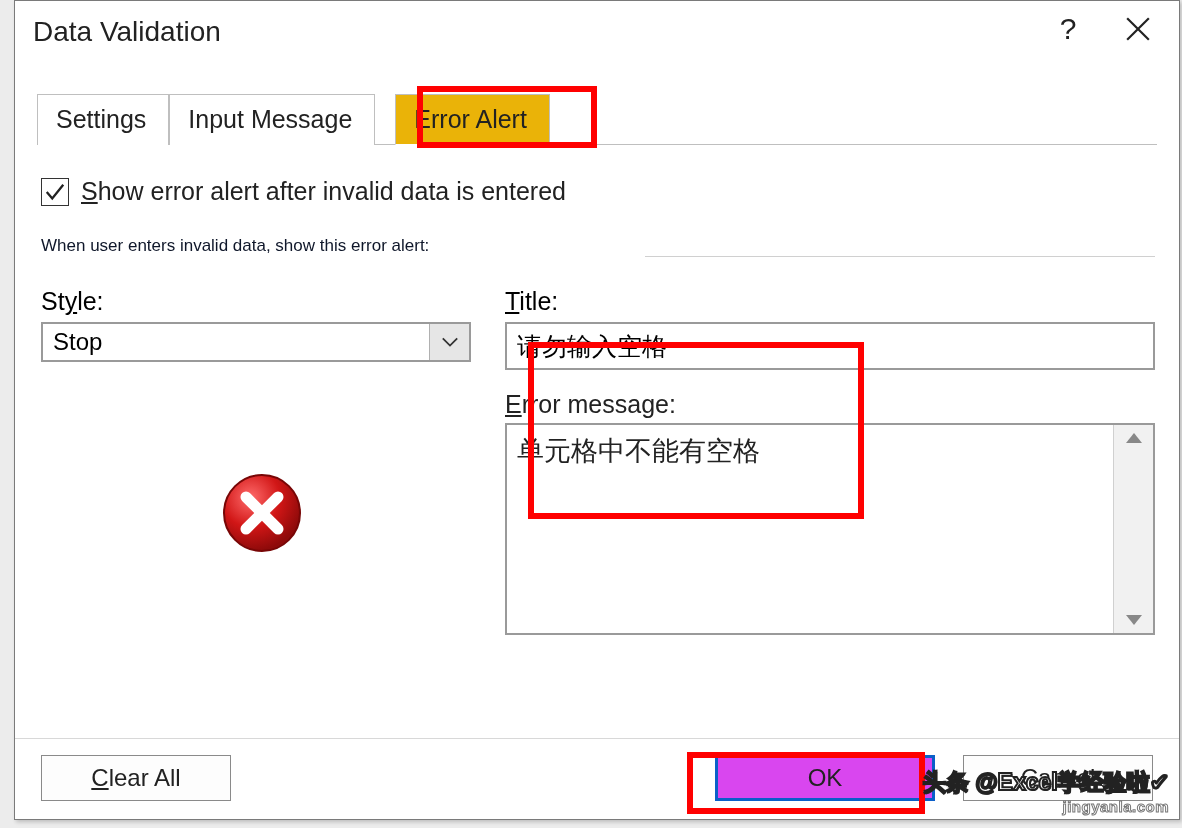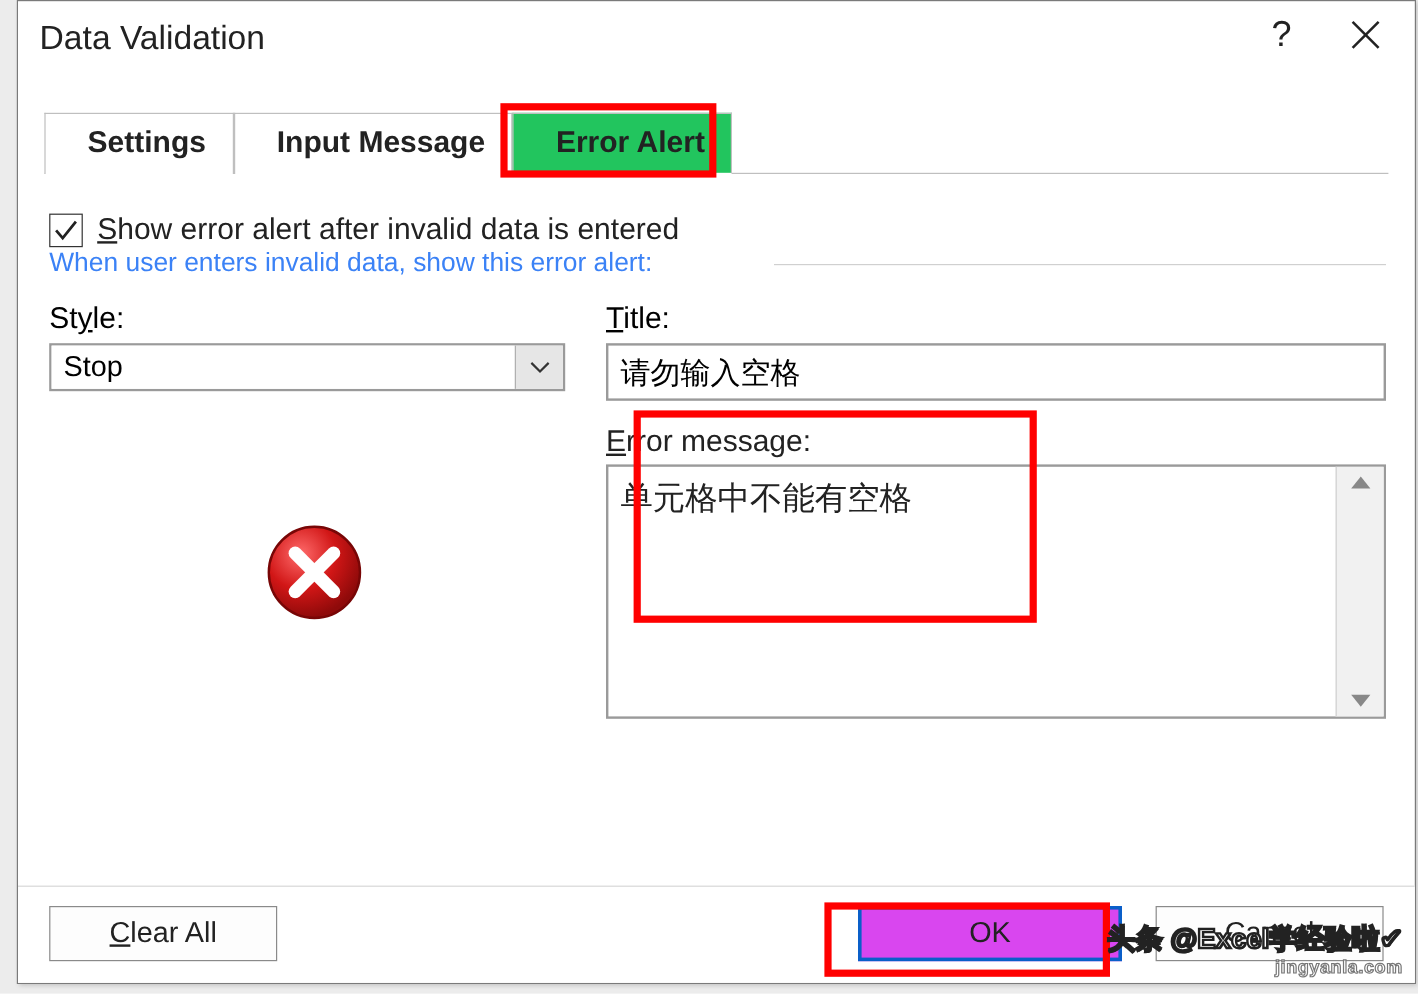--- a/index.html
+++ b/index.html
@@ -46,69 +46,70 @@
   .tabs-wrap {
     padding: 0 22px;
   }
   .tabs {
     display: flex;
     border-bottom: 1px solid #bfbfbf;
     margin-top: 30px;
     position: relative;
   }
   .tab {
-    padding: 10px 22px 10px 35px;
+    padding: 10px 22px 10px 18px;
     font-size: 25px;
     color: #222;
     border: 1px solid transparent;
     border-bottom: none;
     cursor: pointer;
     position: relative;
     top: 1px;
     background: #fff;
-    font-weight: bold;
   }
   .tab.inactive {
     border-color: #bfbfbf;
     background: #fff;
   }
   .tab.active {
     border: 1px solid #bfbfbf;
     border-bottom: 1px solid #fff;
-    background: #22c55e;
+    background: #eab308;
+    margin-left: 20px;
   }
   .tab-hl {
     position: absolute;
     border: 6px solid #ff0000;
     pointer-events: none;
   }
   .tab-hl.tabbox {
     left: 402px; top: 85px;
     width: 180px; height: 62px;
   }
   .content {
     padding: 26px 24px 0 26px;
   }
   .row1 {
     display: flex;
     align-items: center;
     gap: 12px;
     margin-top: 6px;
+    margin-bottom: 30px;
   }
   .checkbox {
     width: 28px; height: 28px;
     border: 1.6px solid #333;
     display: flex;
     align-items: center;
     justify-content: center;
   }
   .checkbox svg { width: 22px; height: 22px; }
   .check-label { font-size: 25px; color: #222; }
   .underline-s { text-decoration: underline; }
-  .section-label { font-size: 22px; color: #3b82f6; margin-bottom: 4px; }
+  .section-label { font-size: 17px; color: #0f172a; margin-bottom: 16px; }
   .hr { border-top: 1px solid #d0d0d0; margin-top: -16px; margin-bottom: 30px; margin-left: 604px;}
   .twocol {
     display: flex;
     gap: 34px;
   }
   .leftcol { width: 430px; }
   .rightcol { flex: 1; position: relative; }
   .field-label { font-size: 25px; color: #000000; margin-bottom: 6px; }
   .combo {
     display: flex;

